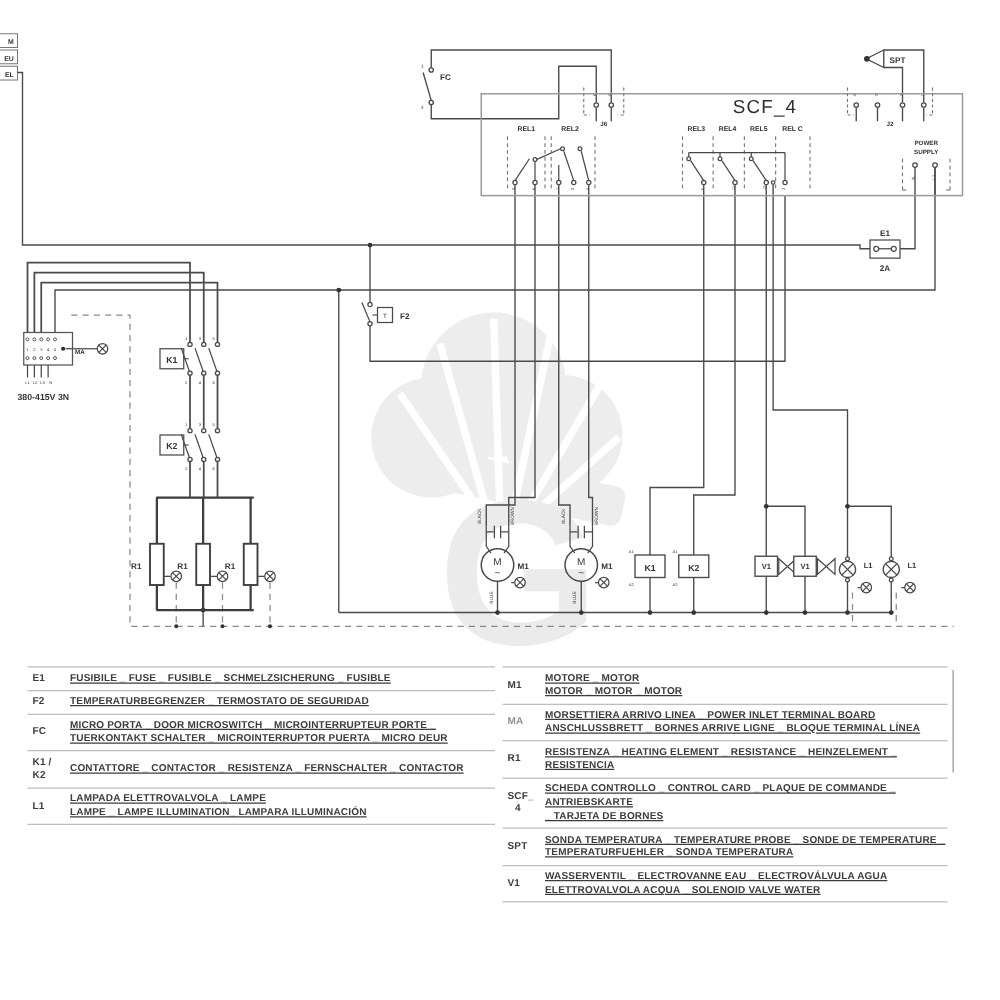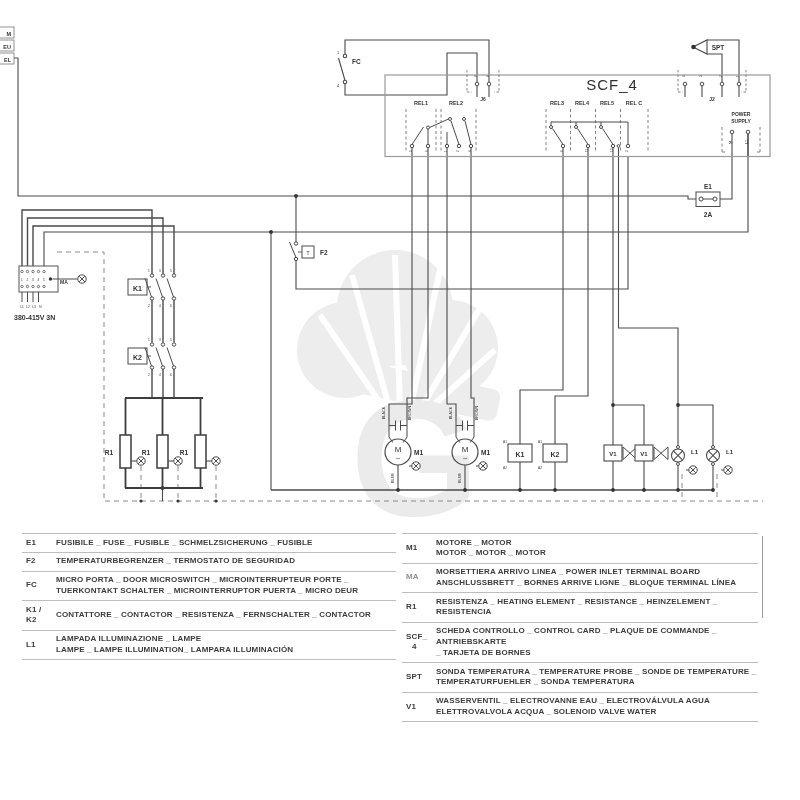--- a/index.html
+++ b/index.html
@@ -12,21 +12,21 @@
   .lab5n{font-size:5px;font-weight:bold;}
   .big{font-size:15px;letter-spacing:1px;fill:#2f2f2f;}
   .tiny{font-size:3.8px;}
   .micro{font-size:3.2px;}
   .bold7{font-weight:bold;font-size:7px;}
   .wm{font-weight:bold;font-size:165px;fill:#ebebeb;}
   .legend{position:absolute;font-size:8px;font-weight:bold;color:#3c3c3c;letter-spacing:.15px;}
   .lrow{display:flex;align-items:center;border-bottom:1px solid #bdbdbd;padding:3.5px 0;}
   .lrow:first-child{border-top:1px solid #bdbdbd;}
   .lkey{width:30px;flex:none;padding-left:4px;}
-  .ldesc{flex:1;}
+  .ldesc{flex:1;text-decoration:underline;}
   .lkey span,.ldesc span{display:block;line-height:1.35;}
   .vdiv{position:absolute;left:762px;top:536px;width:1px;height:82px;background:#9a9a9a;}
 </style>
 </head>
 <body>
 
 <div class="stage">
 
 <svg width="800" height="530" viewBox="0 0 800 530">
   <defs>
@@ -537,21 +537,21 @@
         </div>
     <div class="ldesc">
           <span>CONTATTORE _ CONTACTOR _ RESISTENZA _ FERNSCHALTER _ CONTACTOR</span>
         </div>
   </div>
   <div class="lrow">
     <div class="lkey">
           <span>L1</span>
         </div>
     <div class="ldesc">
-          <span>LAMPADA ILLUMINAZIONE _ LAMPE</span>
+          <span>LAMPADA ELETTROVALVOLA _ LAMPE</span>
           <span>LAMPE _ LAMPE ILLUMINATION_ LAMPARA ILLUMINACIÓN</span>
         </div>
   </div>
 </div>
 
 <div class="legend" style="left:402px;top:533px;width:356px;">
   <div class="lrow">
     <div class="lkey">
           <span>M1</span>
         </div>

